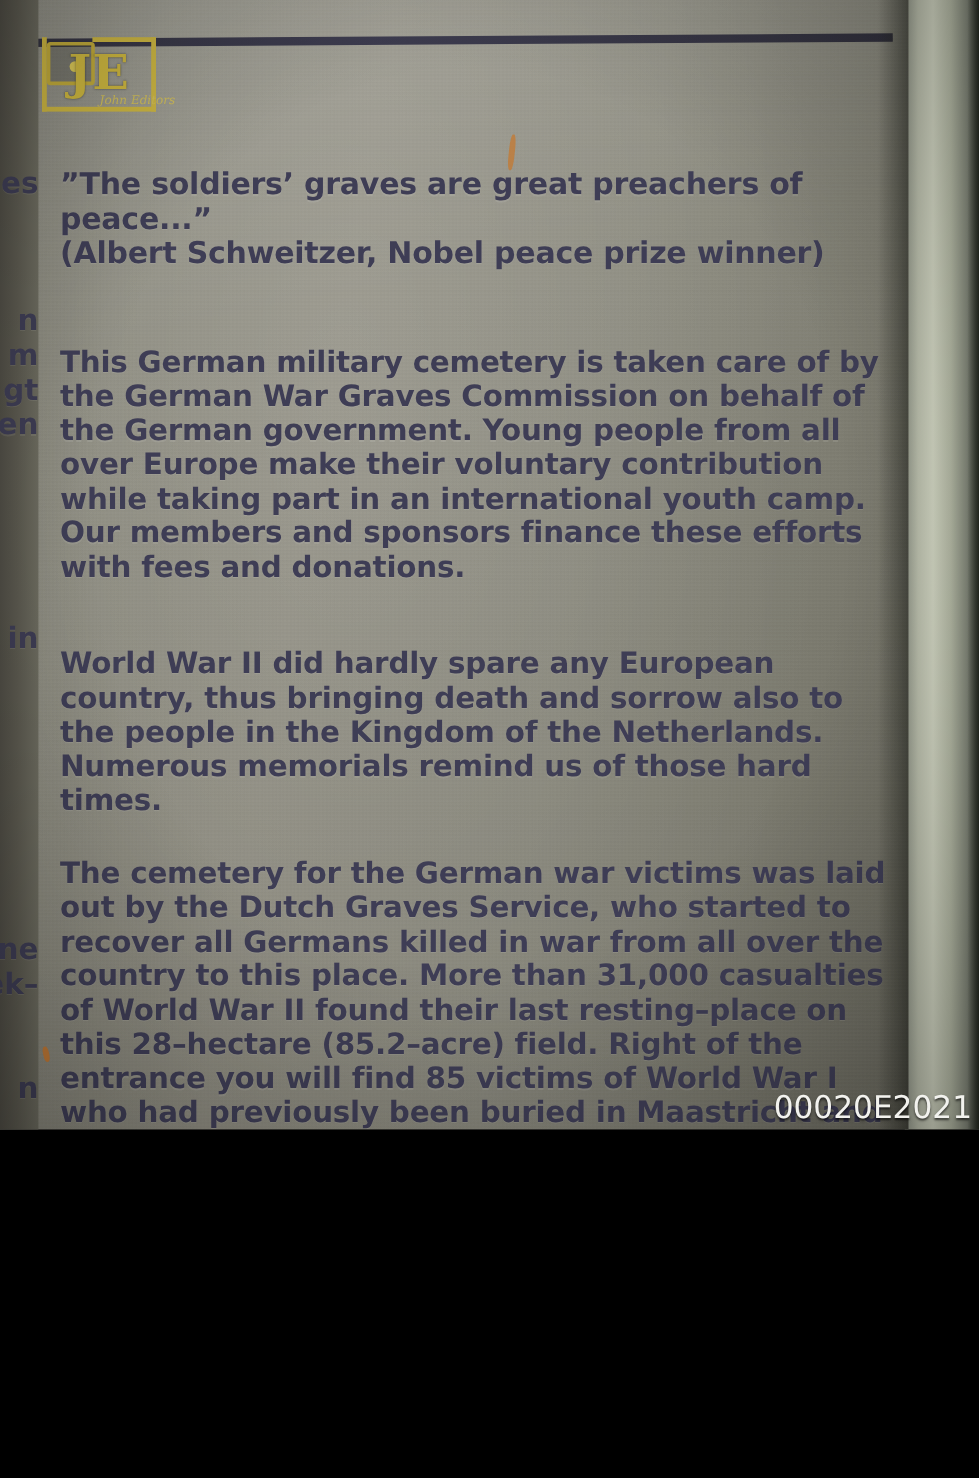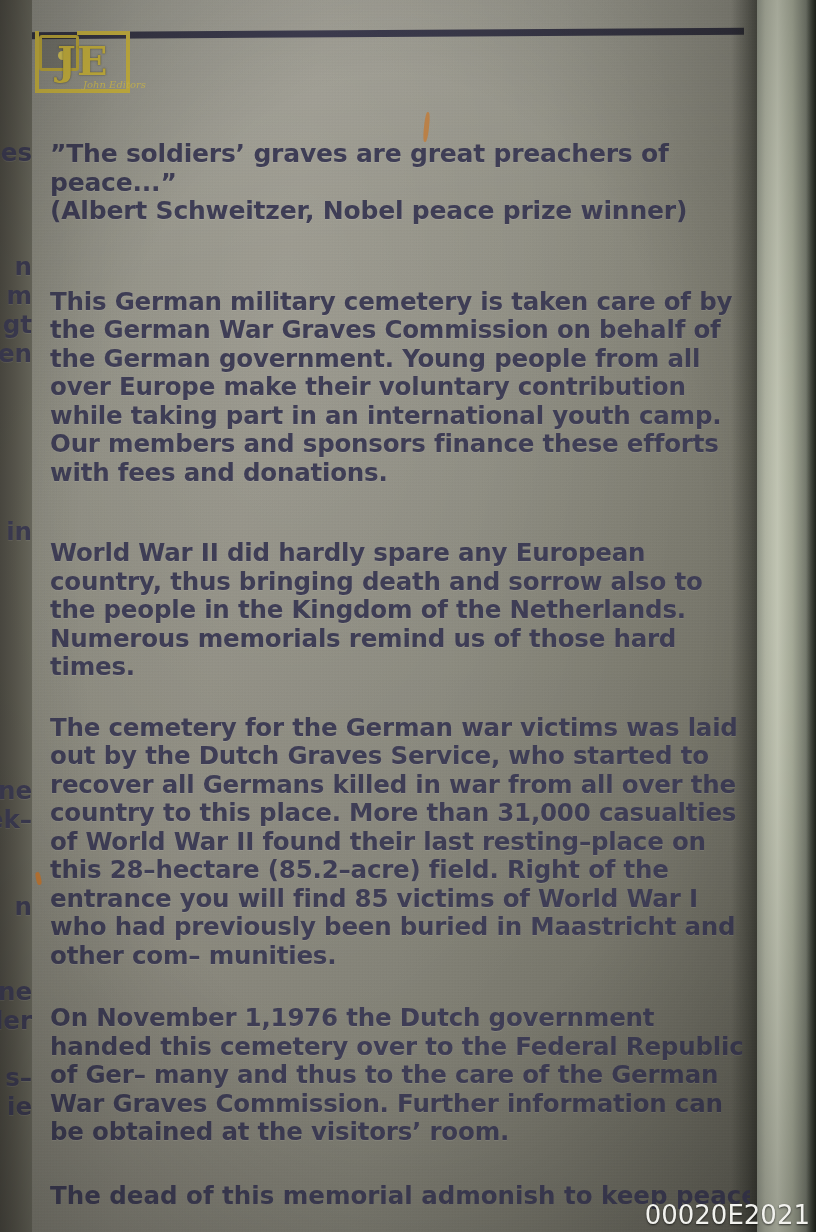--- a/index.html
+++ b/index.html
@@ -10,21 +10,21 @@
   body {
     width: 816px;
     height: 1232px;
     overflow: hidden;
     font-family: "DejaVu Sans", sans-serif;
   }
 
   #photo {
     position: relative;
     width: 816px;
-    height: 1232px;
+    height: 941px;
     overflow: hidden;
     background: #6f6e63;
   }
 
   
   .env-right {
     position: absolute;
     top: 0; right: 0;
     width: 62px; height: 1232px;
     background: linear-gradient(90deg,

